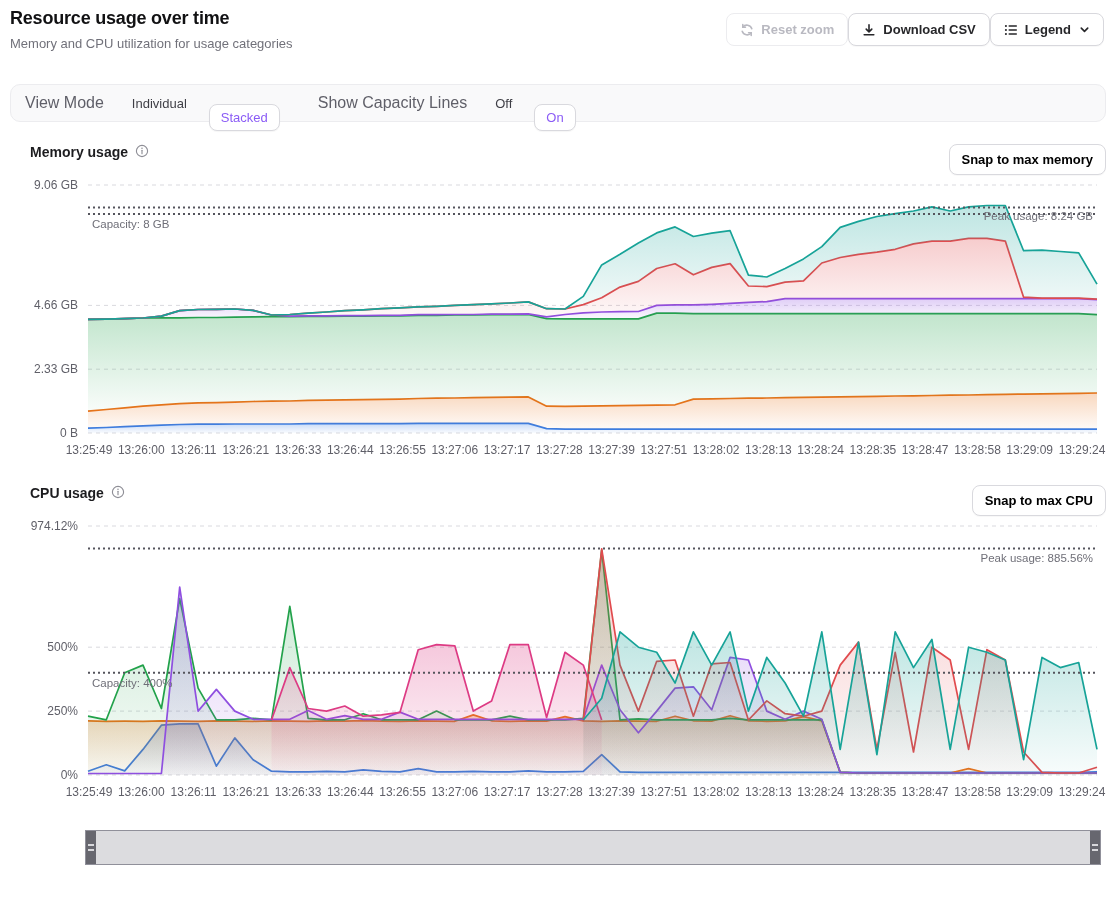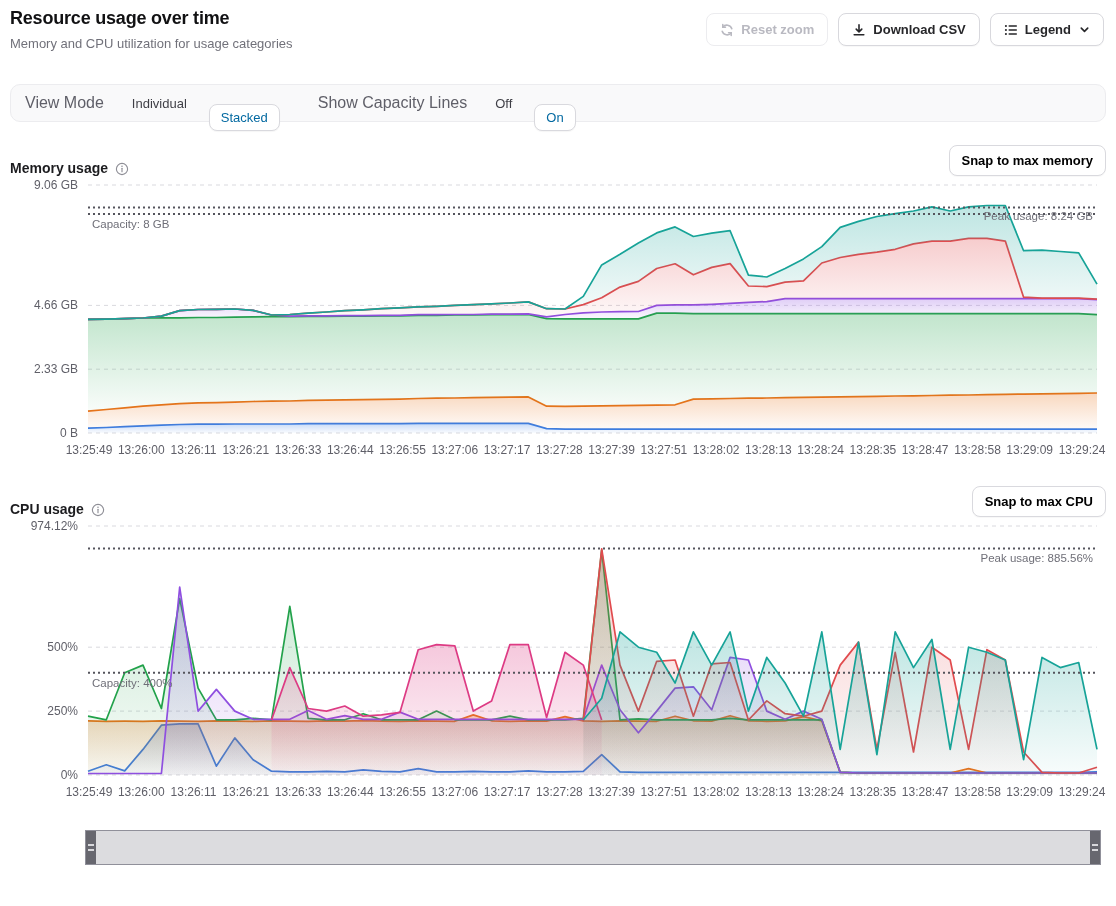--- a/index.html
+++ b/index.html
@@ -4,40 +4,40 @@
 <style>
   * { box-sizing: border-box; margin: 0; padding: 0; }
   html,body { width: 1116px; height: 906px; background: #ffffff;
     font-family: "Liberation Sans", sans-serif; color: #18181b; overflow: hidden; }
   .page { position: relative; width: 1116px; height: 906px; padding: 8px 10px 0 10px; }
 
   
   .hdr { position: relative; height: 62px; }
   .hdr h1 { font-size: 18px; font-weight: 700; letter-spacing: -0.2px; color: #111113; }
   .hdr .sub { margin-top: 7px; font-size: 13px; color: #71717a; }
-  .toolbar { position: absolute; top: 5px; right: 2px; display: flex; gap: 10px; align-items: center; }
+  .toolbar { position: absolute; top: 5px; right: 2px; display: flex; align-items: center; }
   .btn { display: inline-flex; align-items: center; gap: 7px; height: 33px; padding: 0 13px;
     border: 1px solid #d8d8dd; border-radius: 8px; background: #fff; font-size: 13px;
     font-weight: 600; color: #27272a; cursor: pointer; box-shadow: 0 1px 1px rgba(0,0,0,.03); }
   .btn.disabled { border-color: #ececef; color: #b9b9c1; box-shadow: none; cursor: default; }
   .btn svg { display: block; }
   .chev { margin-left: 1px; }
 
   
   .controls { margin-top: 14px; height: 38px; background: #f9f9fa; border: 1px solid #ececef;
     border-radius: 10px; display: flex; align-items: center; padding: 0 14px; gap: 10px; }
   .ctl-label { font-size: 16px; color: #5f5f68; margin-right: 6px; }
   .seg { font-size: 13px; color: #3f3f46; padding: 5px 11px; border-radius: 8px;
     border: 1px solid transparent; cursor: pointer; }
-  .seg.active { background: #fff; border-color: #d9d9de; color: #0369a1;
+  .seg.active { background: #fff; border-color: #d9d9de; color: #8b5cf6;
     box-shadow: 0 1px 1px rgba(0,0,0,.04); margin-top: 28px; }
   .ctl-gap { width: 18px; }
 
   
-  .sec-hdr { display: flex; align-items: flex-end; margin-top: 22px; height: 32px; }
+  .sec-hdr { display: flex; align-items: flex-start; margin-top: 22px; height: 32px; margin-left: 20px; }
   .sec-hdr .t { font-size: 14px; font-weight: 700; color: #1c1c1f; }
   .info { margin-left: 7px; color: #8e8e96; display: inline-flex; }
   .snap { margin-left: auto; height: 31px; padding: 0 12px; background: #fff;
     border: 1px solid #d9d9de; border-radius: 8px; font-size: 13px; font-weight: 600;
     color: #000000; cursor: pointer; box-shadow: 0 1px 1px rgba(0,0,0,.03); }
 
   .chart-wrap { width: 1024px; margin-left: -10px; }
   svg text { font-family: "Liberation Sans", sans-serif; }
 
   

